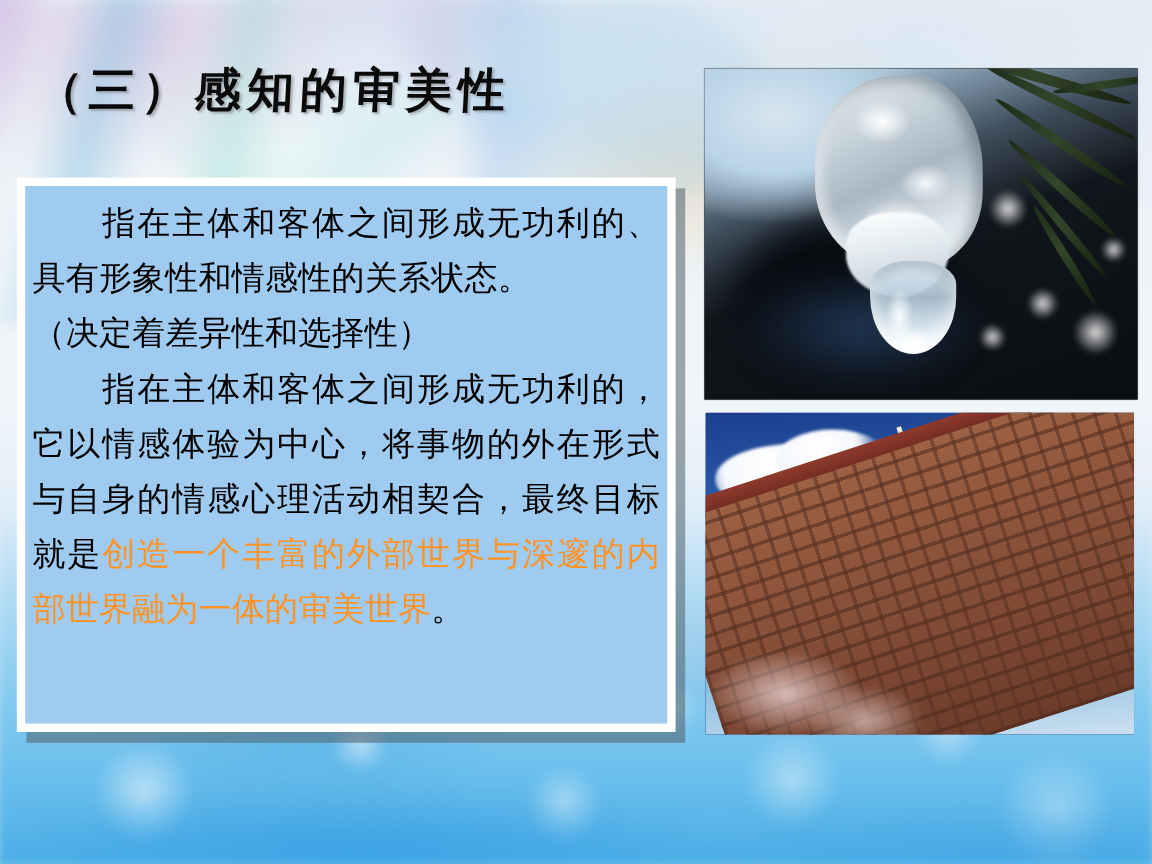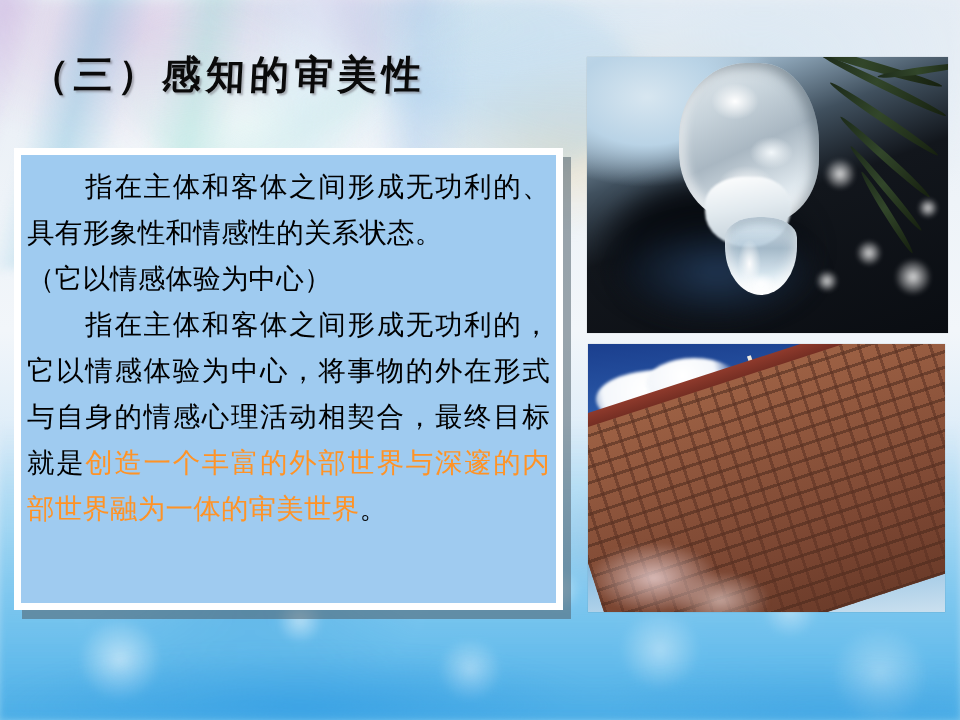--- a/index.html
+++ b/index.html
@@ -262,21 +262,21 @@
 
   <div id="title">（三）感知的审美性</div>
 
   <div id="textbox-wrap">
     <div id="textbox-shadow"></div>
     <div id="textbox-frame">
       <div id="textbox">
 
         <p class="para indent"><span>指在主体和客体之间形成无功利的、具有形象性和情感性的关系状态。</span></p>
 
-        <p class="para"><span>（它以情感体验为中心）</span></p>
+        <p class="para"><span>（决定着差异性和选择性）</span></p>
 
         <p class="para indent"><span>指在主体和客体之间形成无功利的，它以情感体验为中心，将事物的外在形式与自身的情感心理活动相契合，最终目标就是</span><span class="hl">创造一个丰富的外部世界与深邃的内部世界融为一体的审美世界</span><span>。</span></p>
 
       </div>
     </div>
   </div>
 
   <div class="photo" id="photo-droplet">
     <div class="dp-bg"></div>
     <div class="dp-darkblob"></div>

